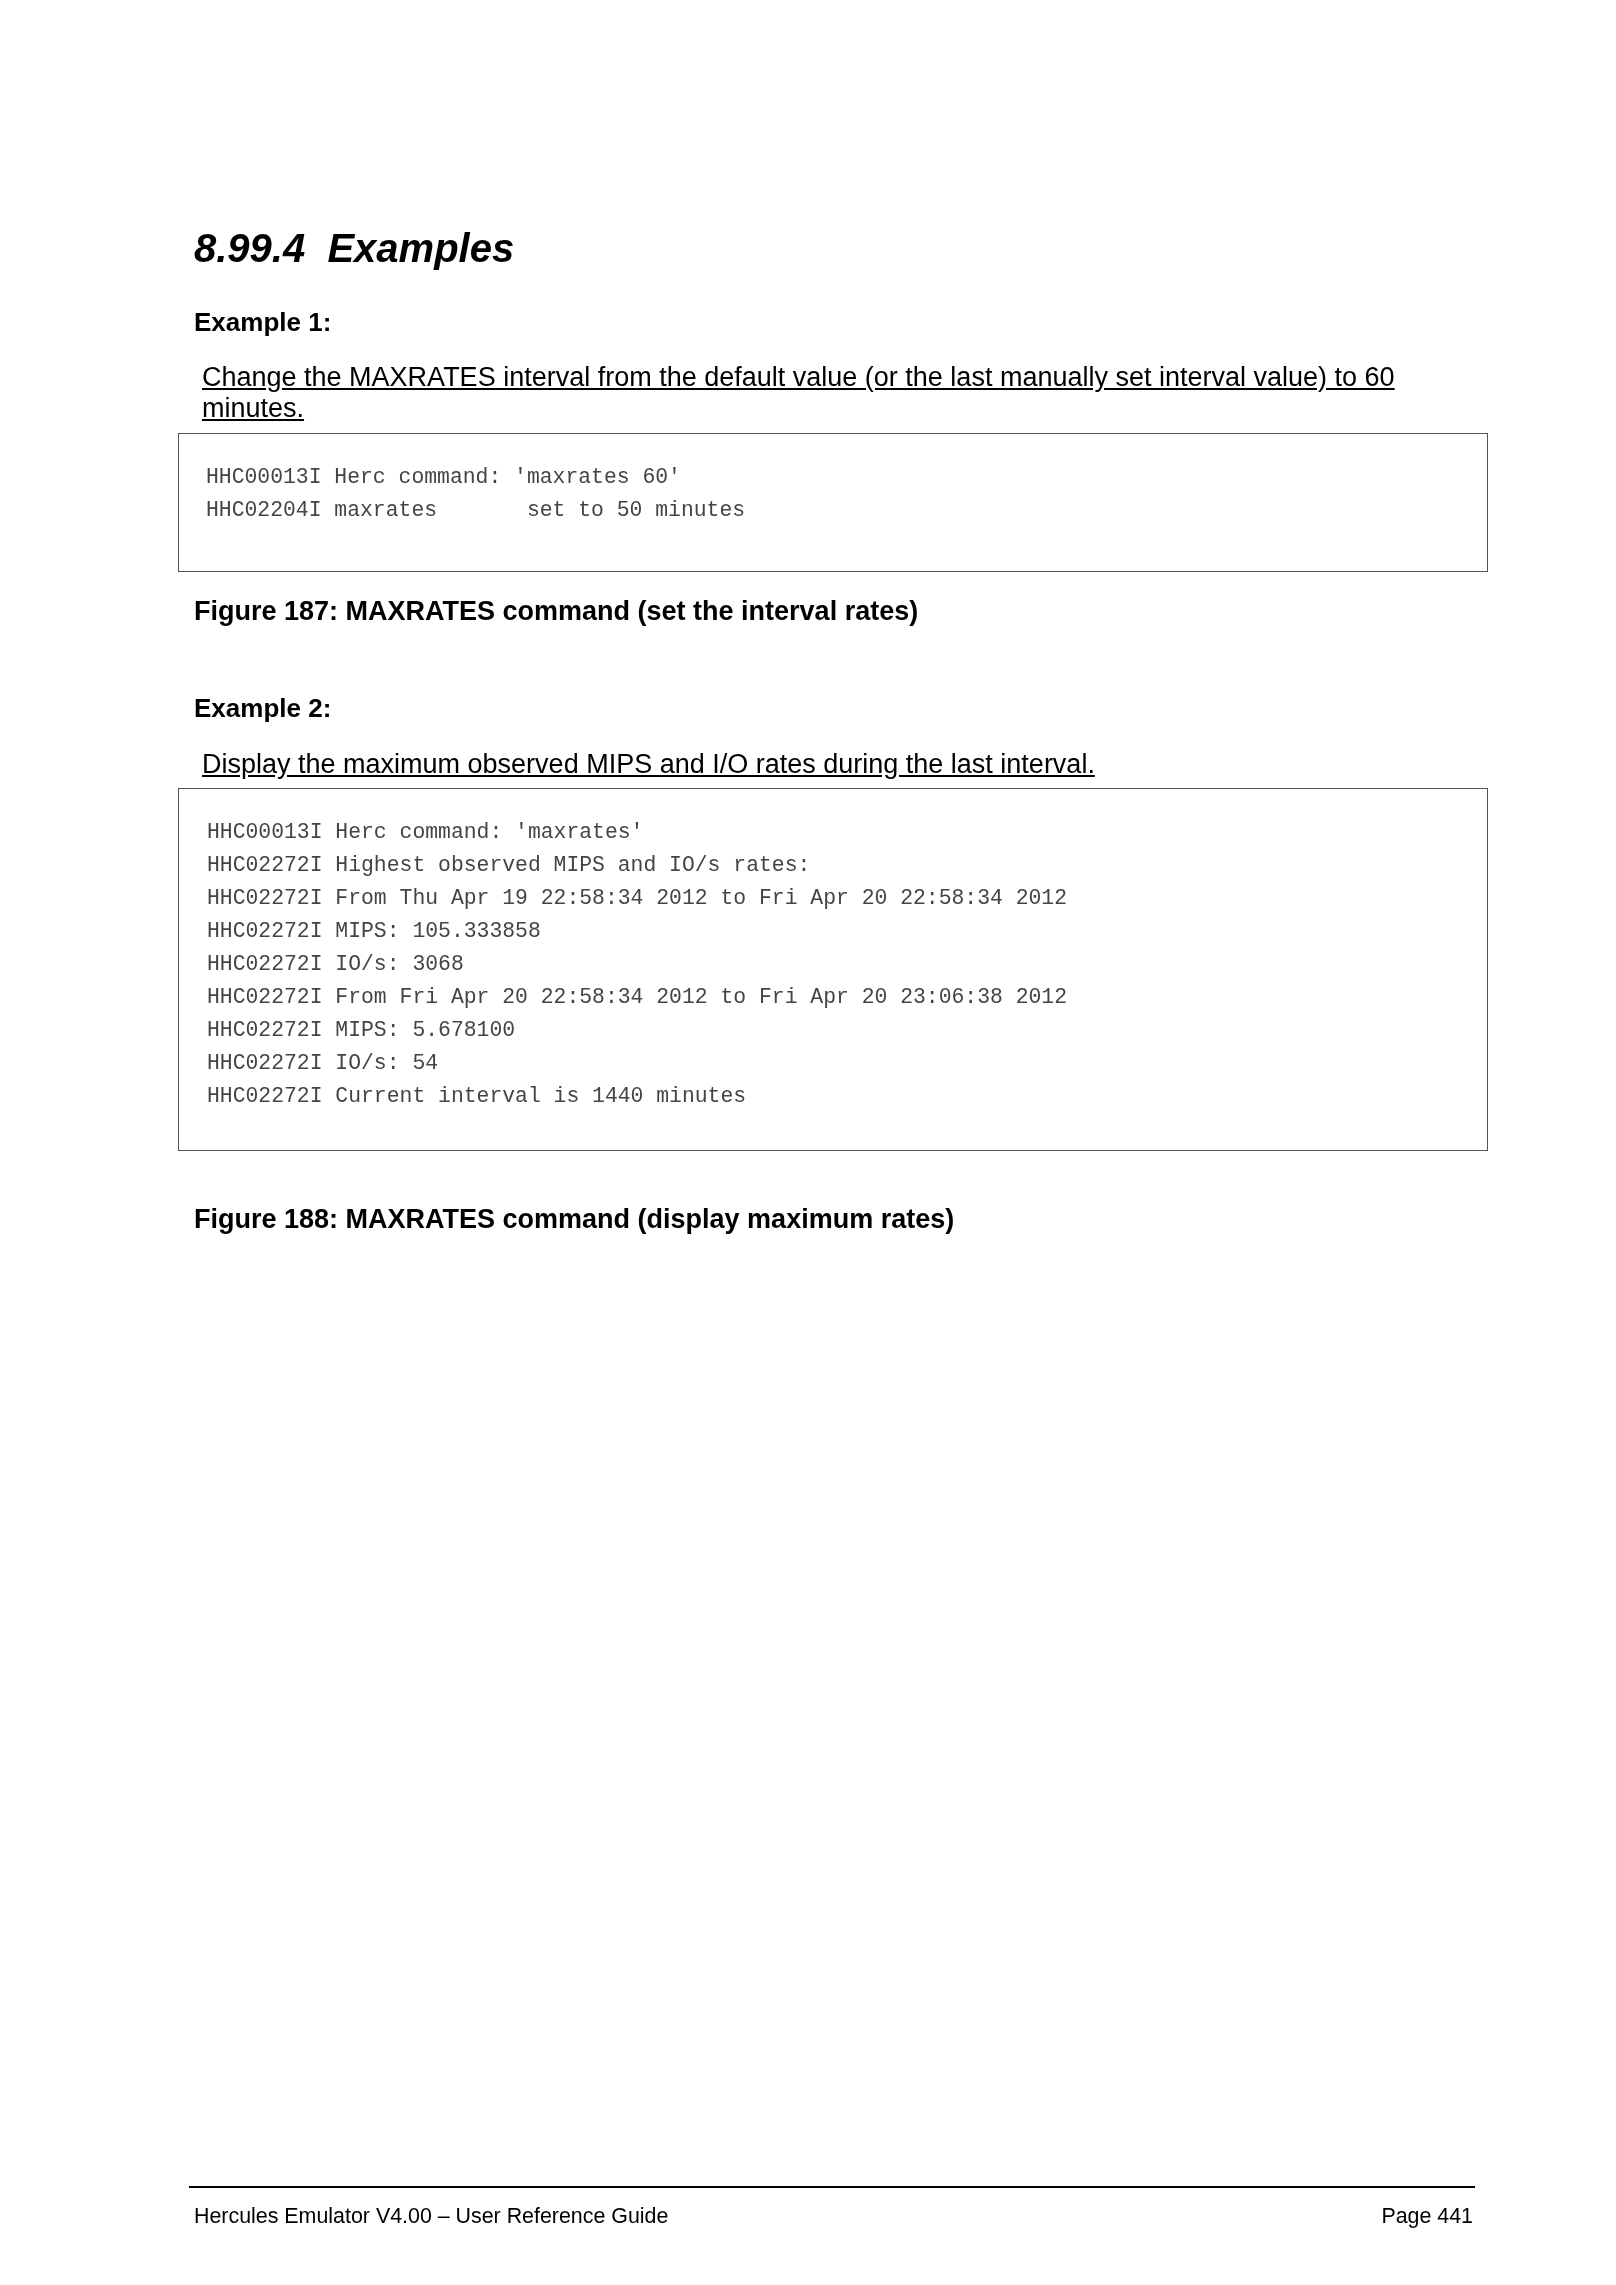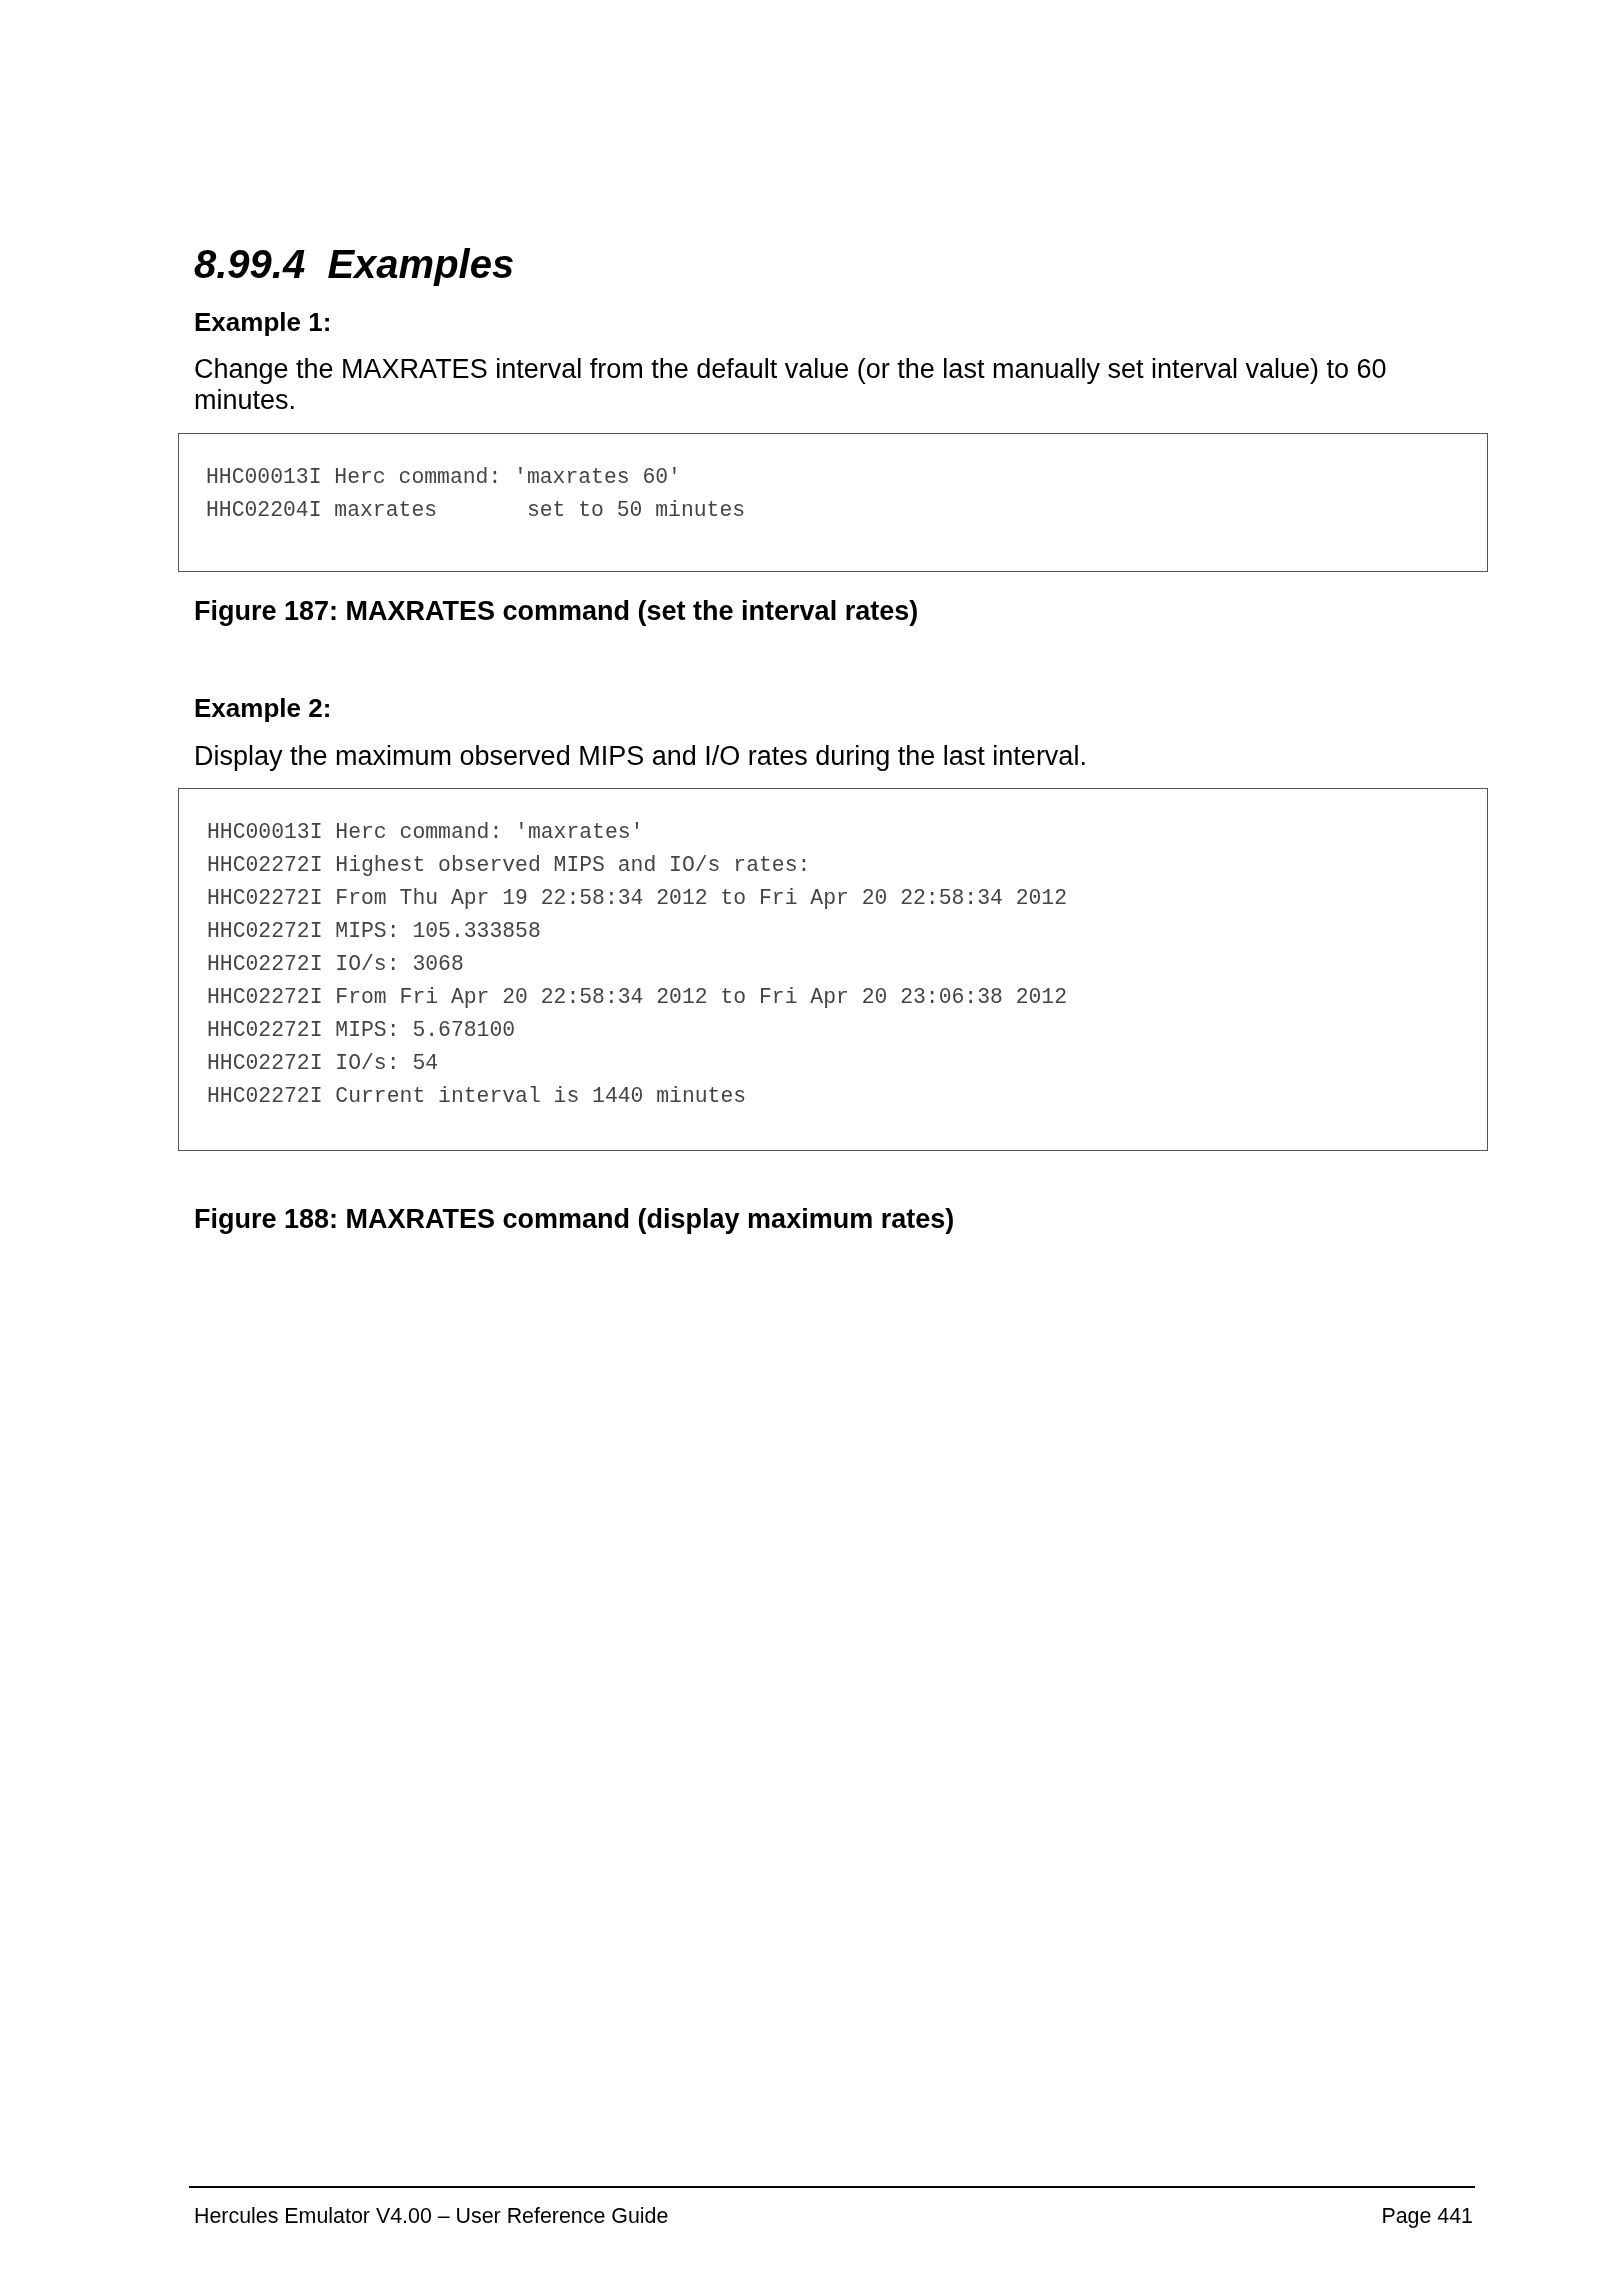--- a/index.html
+++ b/index.html
@@ -2,29 +2,29 @@
 <html style="font-size:15px"><head>
   <meta charset="utf-8">
   <style>
     html, body { margin: 0; padding: 0; background: #ffffff; }
     body {
       width: 1616px; height: 2286px; position: relative; overflow: hidden;
       font-family: "Liberation Sans", sans-serif; color: #000;
     }
     .abs { position: absolute; }
     .h-section {
-      left: 194px; top: 240px; margin: 0;
+      left: 194px; top: 224px; margin: 0;
       font-size: 40px; font-weight: bold; font-style: italic; line-height: 48px;
       white-space: pre;
     }
     .label {
       left: 194px; margin: 0; font-size: 26px; font-weight: bold; line-height: 32px;
     }
     .para {
-      left: 194px; width: 1296px; margin: 0; font-size: 27px; line-height: 31px;
+      left: 194px; width: 1296px; margin: 8px; font-size: 27px; line-height: 31px; text-decoration: underline;
     }
     .codebox {
       left: 178px; width: 1310px; border: 1.9px solid #555; box-sizing: border-box;
       padding: 27px 0 0 28px;
     }
     .codeline {
       font-family: "Liberation Mono", monospace; font-size: 21.4px; color: #444;
       line-height: 33px; white-space: pre; display: block;
     }
     .caption {

